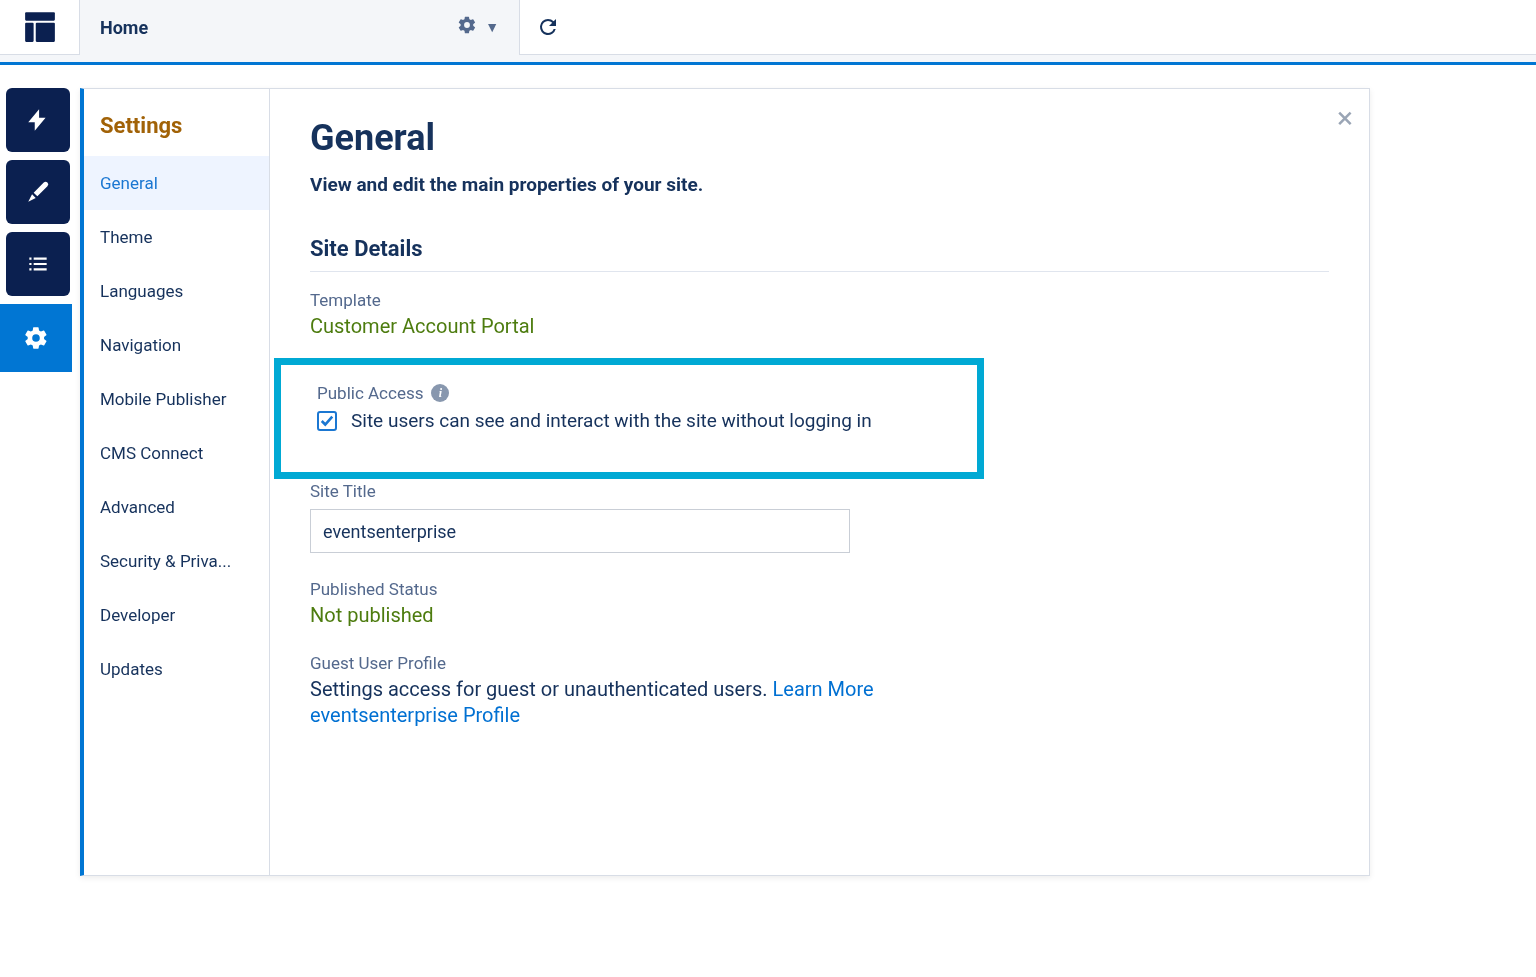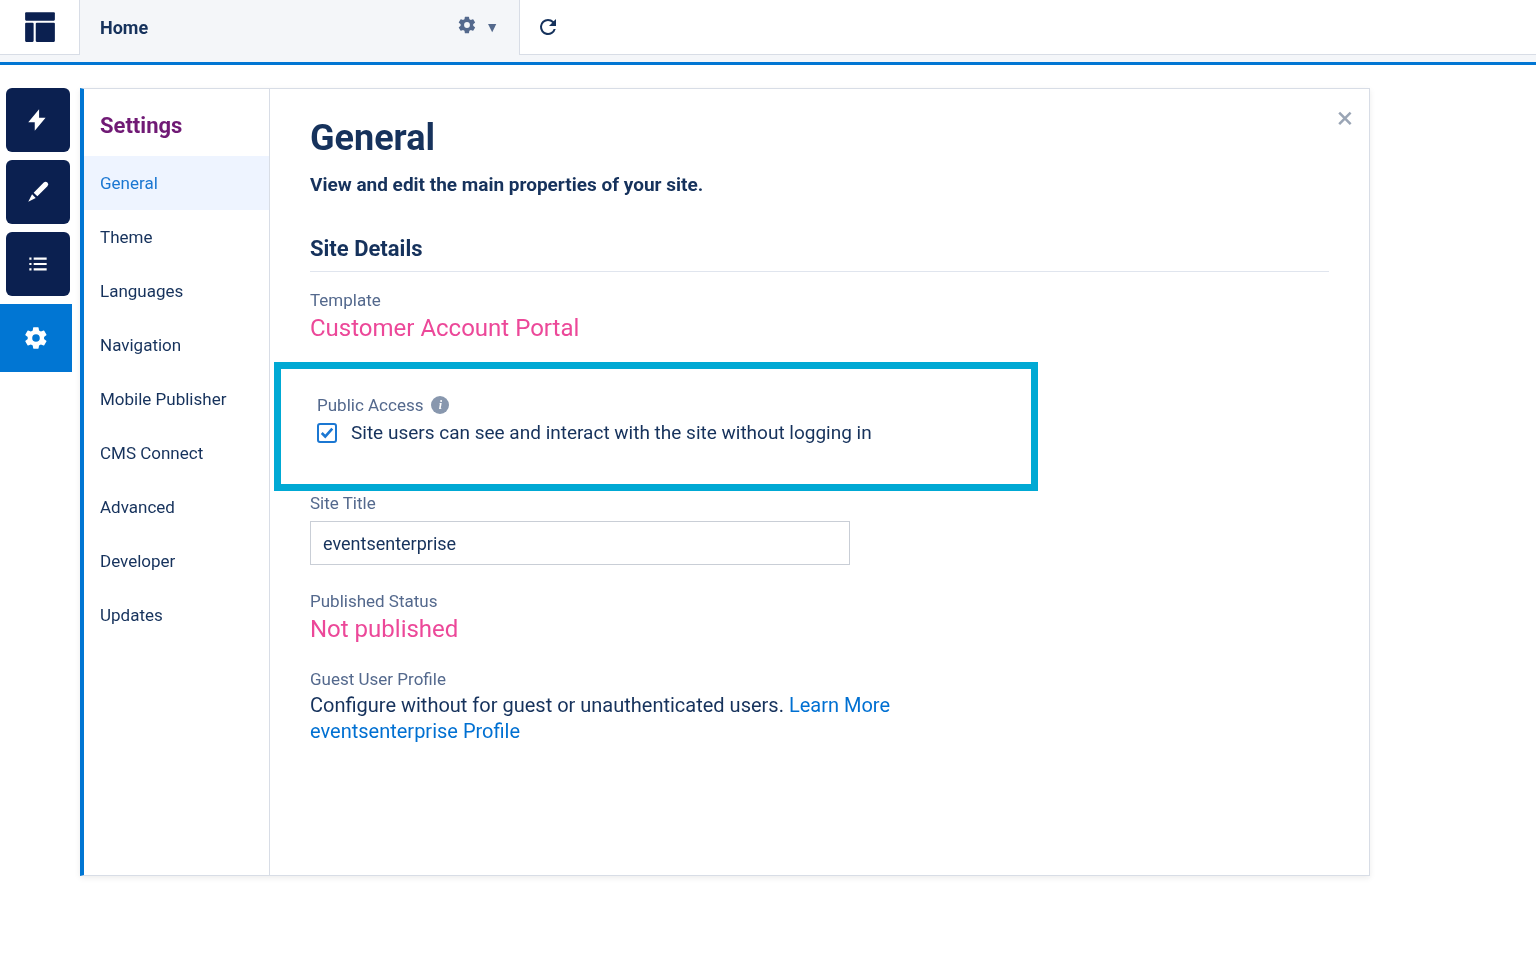--- a/index.html
+++ b/index.html
@@ -29,35 +29,35 @@
   
   .rail{width:80px;display:flex;flex-direction:column;align-items:flex-start;padding-left:6px;gap:8px;}
   .rail-btn{width:64px;height:64px;border-radius:6px;background:#0b2050;display:flex;align-items:center;justify-content:center;}
   .rail-btn svg{width:26px;height:26px;fill:#fff;}
   .rail-btn.blue{background:#0176d3;border-radius:0;width:72px;height:68px;margin-left:-6px;}
 
   
   .settings-panel{display:flex;border:1px solid #d8dde6;border-left:4px solid #0176d3;width:1290px;height:788px;background:#fff;box-shadow:0 2px 6px rgba(0,0,0,0.08);}
 
   .sidebar{width:186px;border-right:1px solid #d8dde6;}
-  .sidebar-title{font-weight:700;font-size:22px;padding:24px 16px 18px;color:#701a75;}
+  .sidebar-title{font-weight:700;font-size:22px;padding:24px 16px 18px;color:#a16207;}
   .sidebar-item{height:54px;display:flex;align-items:center;padding:0 16px;font-size:17px;color:#16325c;cursor:pointer;white-space:nowrap;overflow:hidden;text-overflow:ellipsis;}
   .sidebar-item.active{background:#eef4ff;color:#1b77d2;}
 
   .content{flex:1;padding:28px 40px;position:relative;}
   .close-x{position:absolute;top:14px;right:16px;color:#9aa5b5;font-size:30px;line-height:1;cursor:pointer;}
   h1.page-title{font-size:36px;font-weight:700;margin-bottom:14px;}
   .page-desc{font-size:19px;color:#16325c;margin-bottom:40px;font-weight:bold;}
   h3.section-title{font-size:22px;font-weight:700;margin-bottom:10px;}
   .hr{height:1px;background:#e0e5ee;margin-bottom:18px;}
 
   .field-label{color:#54698d;font-size:17px;margin-bottom:4px;display:flex;align-items:center;gap:8px;}
-  .field-value{font-size:24px;color:#ec4899;margin-bottom:26px;}
+  .field-value{font-size:20px;color:#4d7c0f;margin-bottom:26px;}
 
-  .highlight-box{border:7px solid #00a9d4;padding:26px 10px 40px 10px;margin-left:-36px;width:764px;margin-top:-6px;margin-bottom:-18px;}
+  .highlight-box{border:7px solid #00a9d4;padding:18px 10px 40px 10px;margin-left:-36px;width:710px;margin-top:-6px;margin-bottom:-18px;}
   .highlight-inner{padding-left:26px;}
   .checkbox-row{display:flex;align-items:center;gap:14px;font-size:19px;color:#16325c;margin-top:6px;}
   .checkbox{width:20px;height:20px;border:2px solid #1b77d2;border-radius:3px;display:flex;align-items:center;justify-content:center;}
   .checkbox svg{width:14px;height:14px;stroke:#1b77d2;stroke-width:3;fill:none;}
 
   .info-icon{width:18px;height:18px;border-radius:50%;background:#8897ae;color:#fff;font-size:12px;font-weight:bold;display:inline-flex;align-items:center;justify-content:center;font-style:italic;font-family:serif;}
 
   .text-input{width:540px;height:44px;border:1px solid #c9ced6;border-radius:0;padding:0 12px;font-size:18px;color:#16325c;margin-top:4px;margin-bottom:26px;}
 
   .link{color:#0070d2;}
@@ -123,20 +123,21 @@
     <div class="sidebar">
       <div class="sidebar-title">Settings</div>
       <div id="sidebar-list">
           <div class="sidebar-item active">General</div>
           <div class="sidebar-item">Theme</div>
           <div class="sidebar-item">Languages</div>
           <div class="sidebar-item">Navigation</div>
           <div class="sidebar-item">Mobile Publisher</div>
           <div class="sidebar-item">CMS Connect</div>
           <div class="sidebar-item">Advanced</div>
+          <div class="sidebar-item">Security &amp; Priva...</div>
           <div class="sidebar-item">Developer</div>
           <div class="sidebar-item">Updates</div>
         </div>
     </div>
 
     <div class="content">
       <div class="close-x">×</div>
       <h1 class="page-title">General</h1>
       <div class="page-desc">View and edit the main properties of your site.</div>
 
@@ -165,18 +166,18 @@
 
       <div style="height:20px"></div>
       <div class="field-label">Site Title</div>
       <input class="text-input" value="eventsenterprise" style="">
 
       <div class="field-label">Published Status</div>
       <div class="field-value">Not published</div>
 
       <div class="field-label">Guest User Profile</div>
       <div class="profile-row">
-        <span>Configure without for guest or unauthenticated users. </span><span class="link">Learn More</span>
+        <span>Settings access for guest or unauthenticated users. </span><span class="link">Learn More</span>
       </div>
       <div class="profile-row"><span class="link">eventsenterprise Profile</span></div>
     </div>
   </div>
 </div>
 
 </body></html>

